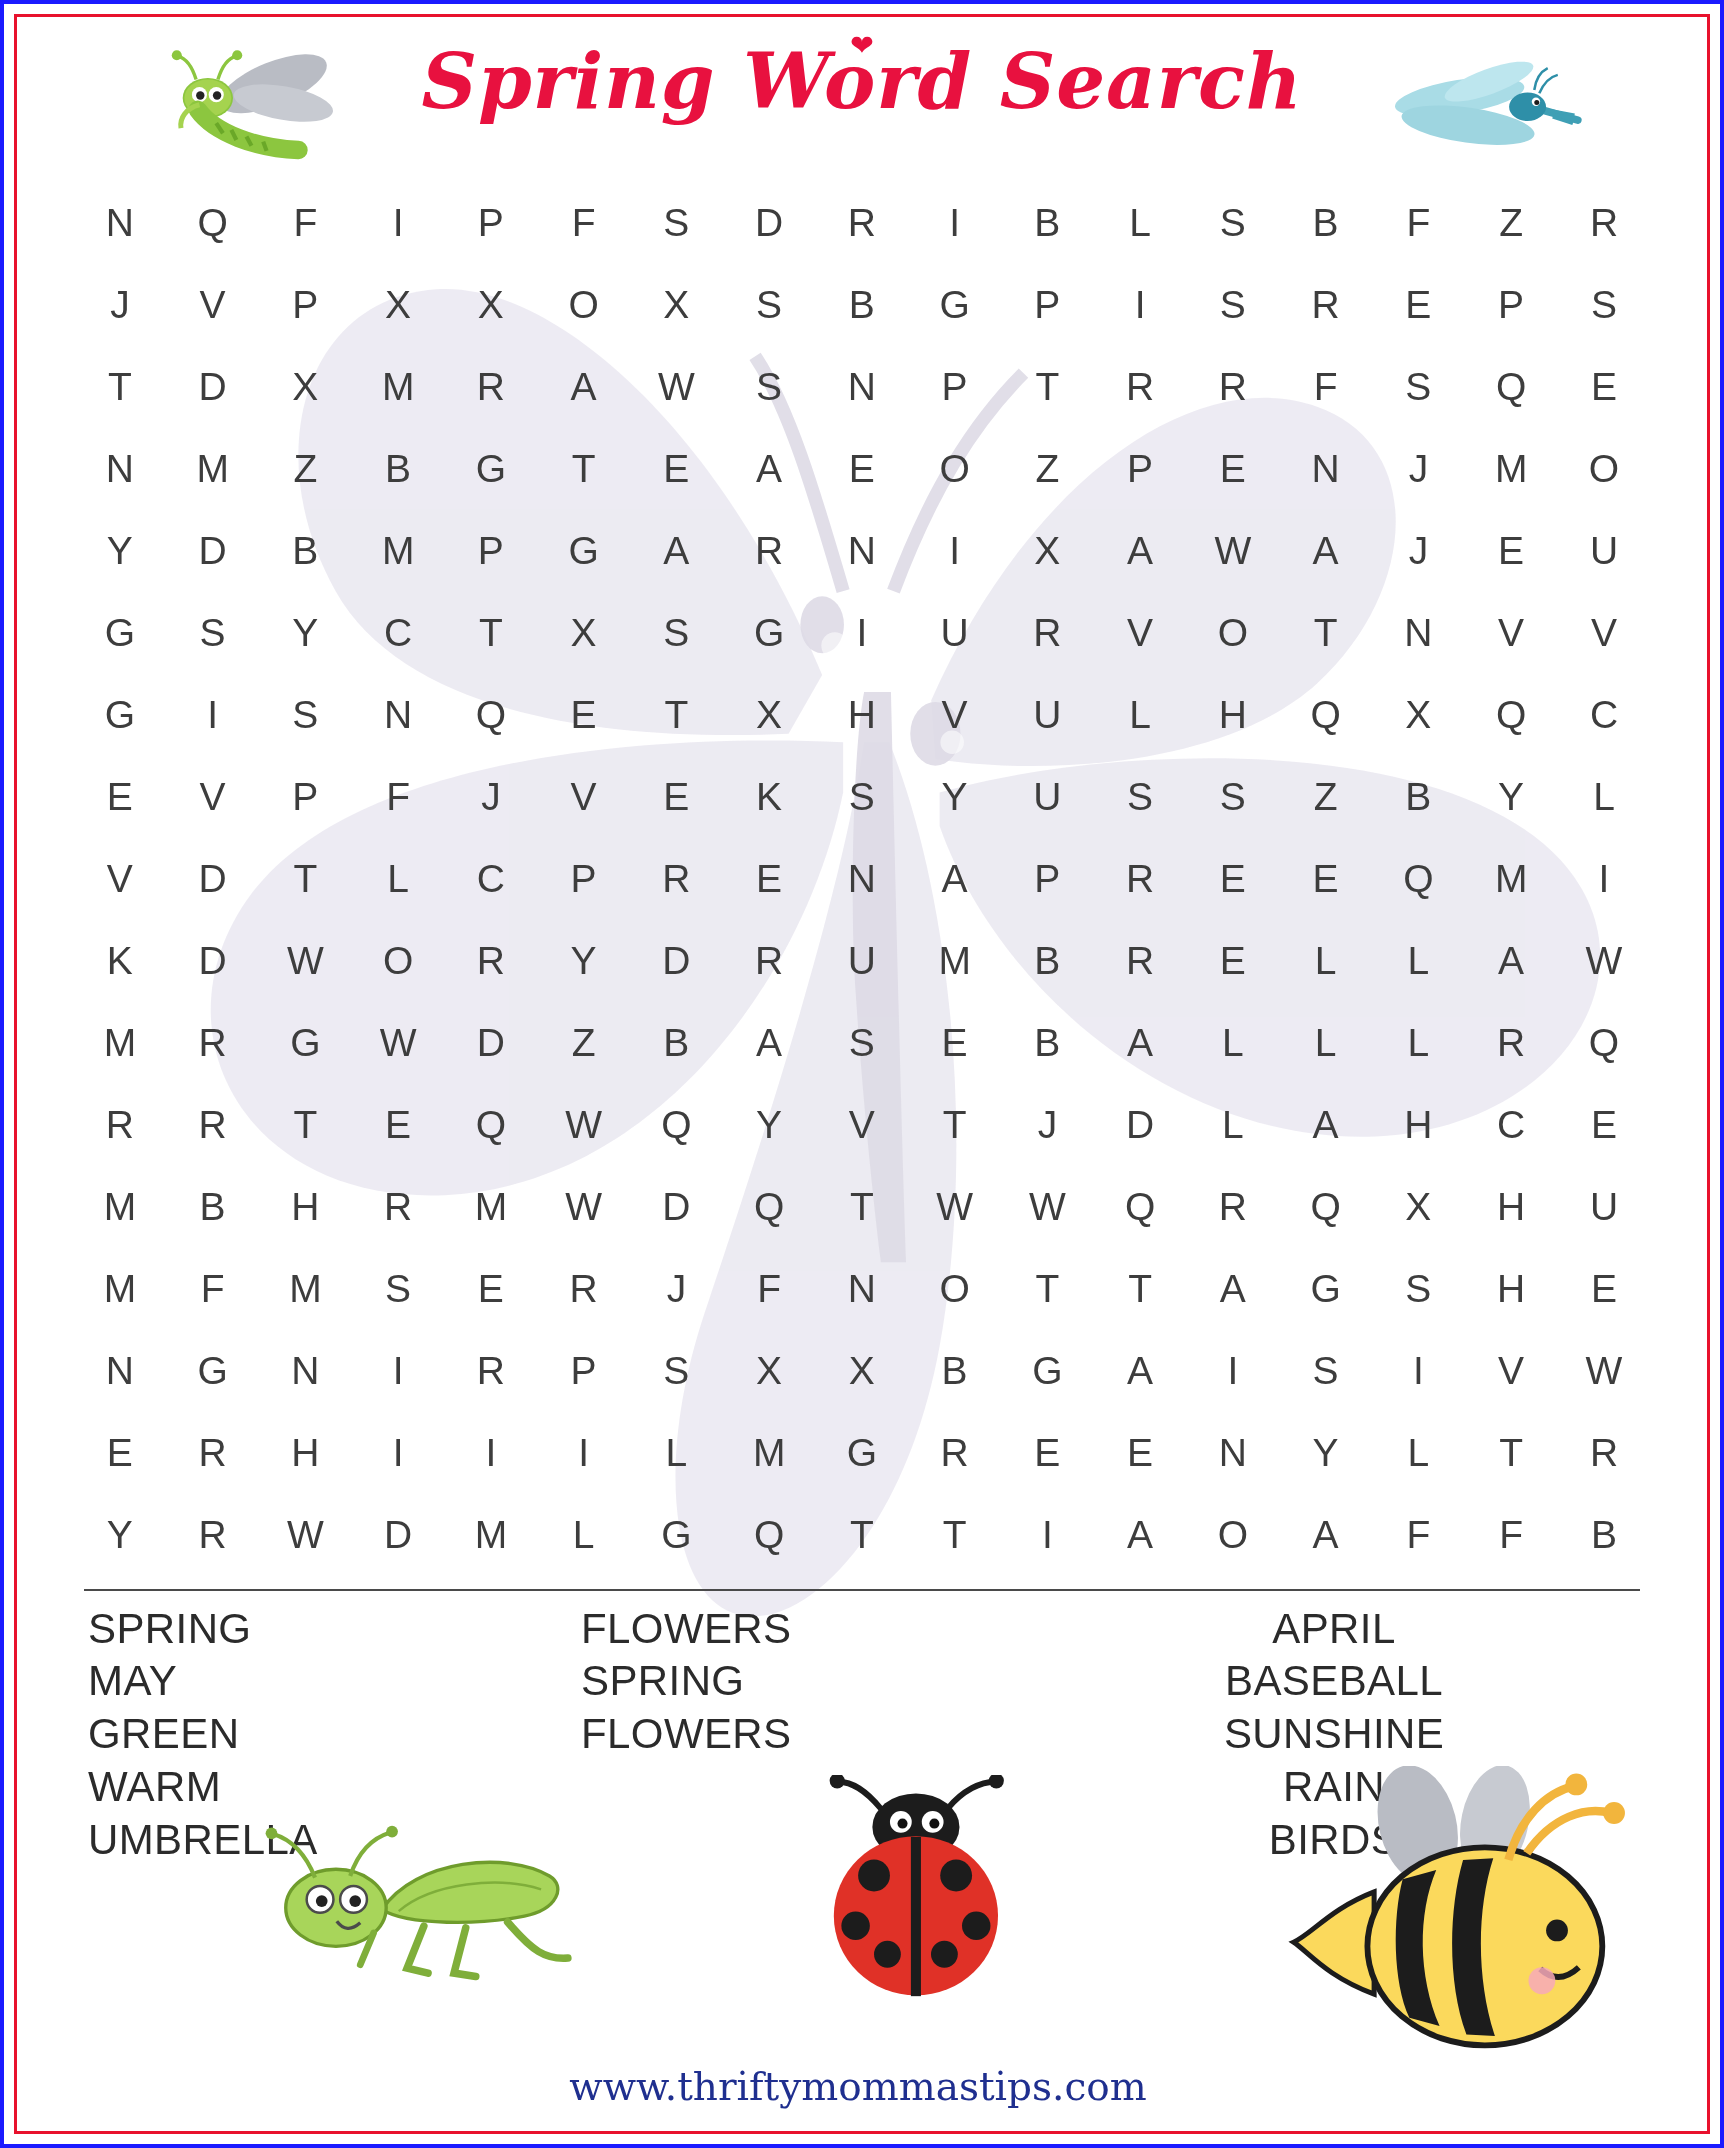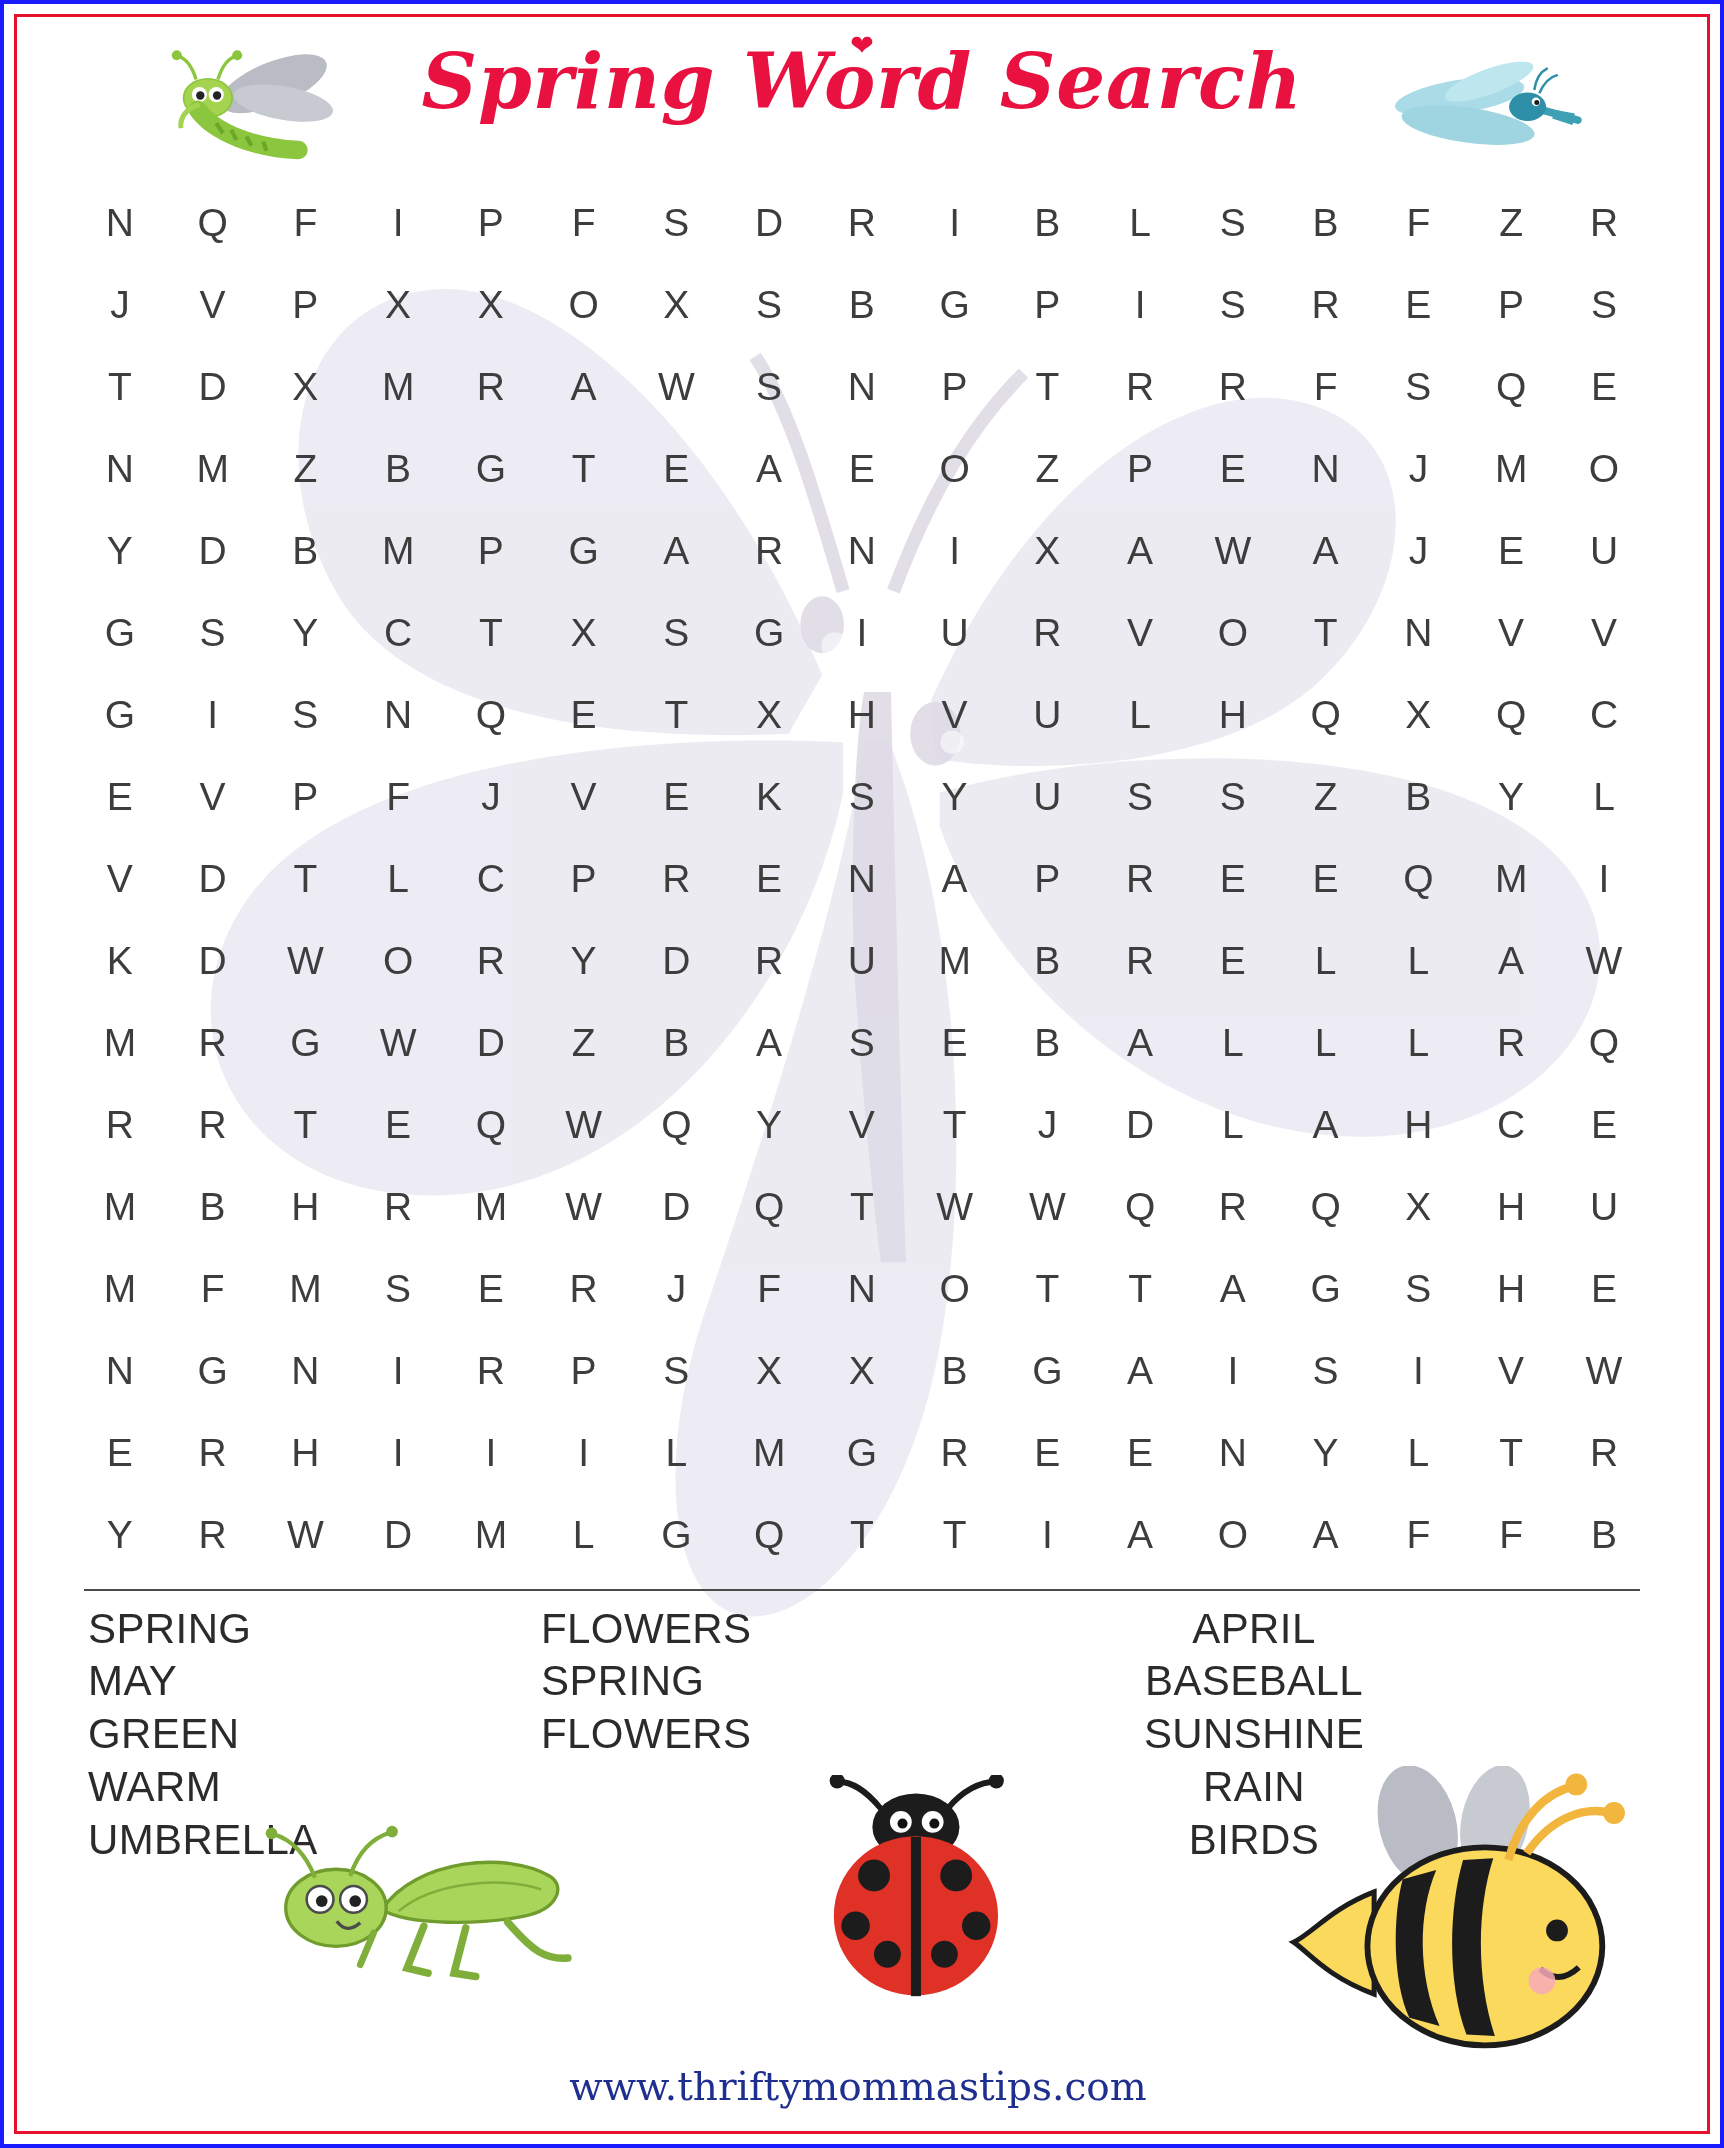--- a/index.html
+++ b/index.html
@@ -119,20 +119,21 @@
     z-index: 3;
     margin: 13.4px 46px 0 46px;
     border-top: 2.5px solid #4a4a4a;
   }
   .wordlist {
     position: relative;
     z-index: 3;
     margin: 11.7px 0 0 0;
     display: flex;
     padding-left: 50px;
+    gap: 40px;
   }
   .wl-col {
     display: flex;
     flex-direction: column;
   }
   .wl-col.c1 { width: 453px; }
   .wl-col.c2 { width: 478px; }
   .wl-col.c3 { width: 470px; text-align: center; }
   .wl-item {
     font-family: "Liberation Sans", sans-serif;

